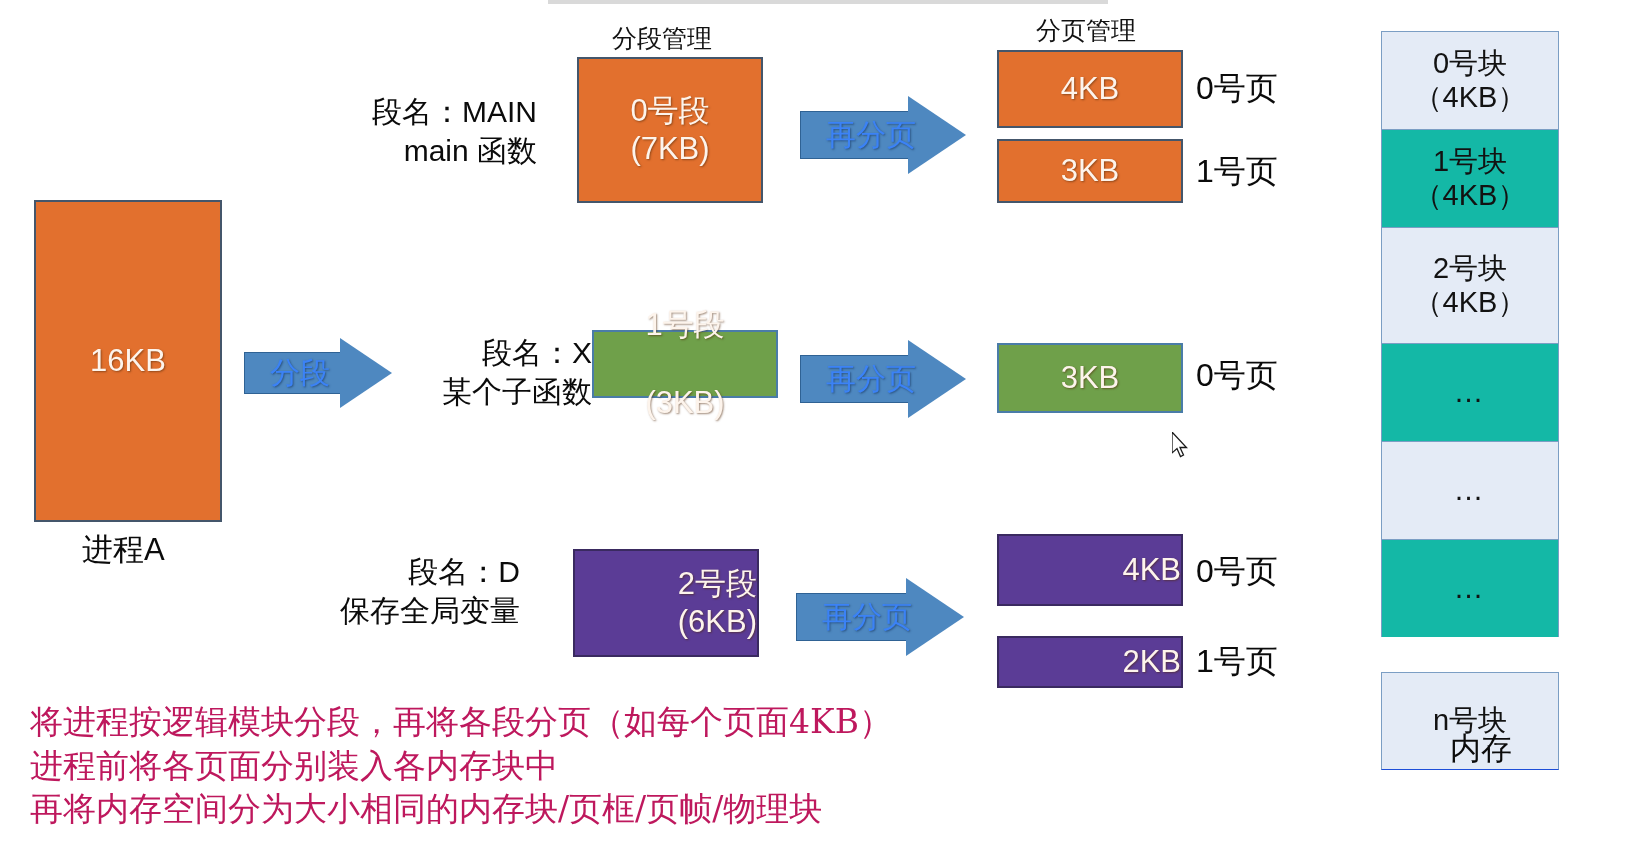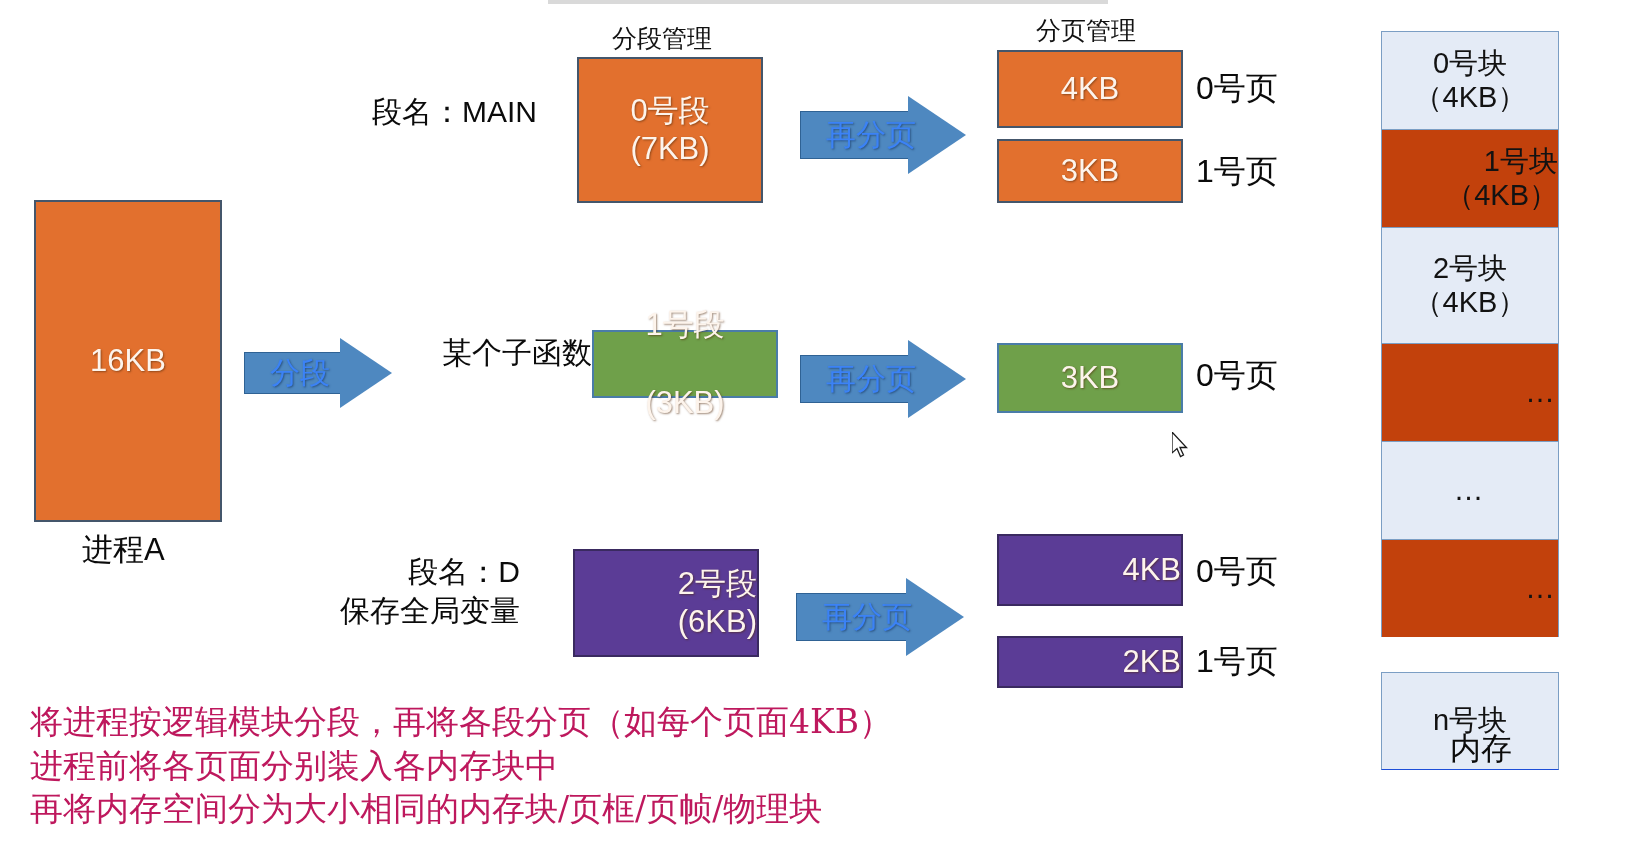--- a/index.html
+++ b/index.html
@@ -109,21 +109,21 @@
     flex-direction: column;
     align-items: center;
     justify-content: center;
     color: #121212;
     font-size: 29px;
     line-height: 1.15;
     white-space: nowrap;
   }
   .mem-cell:last-child { border-bottom: 1px solid #1d4ed8; margin-top: 35px; }
   .mem-cell.lite { background: #E4EBF6; }
-  .mem-cell.dark { background: #c2410c; align-items: flex-end; }
+  .mem-cell.dark { background: #14b8a6; }
   .mem-cell .dots { font-size: 30px; letter-spacing: 3px; }
 
   
   #bottom-note {
     position: absolute;
     left: 30px;
     top: 700px;
     font-family: "DejaVu Serif", "Liberation Serif", serif;
     font-size: 33px;
     line-height: 1.32;
@@ -164,20 +164,21 @@
   <div class="label caption" style="left:82px; top:530px;">进程A</div>
 
   <div class="arrow" style="left:244px; top:338px; width:148px; height:70px;">
     <div class="shaft" style="width:100px; height:42px;"></div>
     <div class="head" style="left:96px; border-width:35px 0 35px 52px;"></div>
     <span class="atext">分段</span>
   </div>
 
   <div class="label seg-name" style="left:372px; top:92px; text-align:left;">
     <div>段名：MAIN</div>
+    <div style="text-align:right;">main 函数</div>
   </div>
 
   <div class="block orange" style="left:577px; top:57px; width:186px; height:146px;">
     <span class="num">0号段</span>
     <span class="size">(7KB)</span>
   </div>
 
   <div class="arrow" style="left:800px; top:96px; width:166px; height:78px;">
     <div class="shaft" style="width:112px; height:48px;"></div>
     <div class="head" style="left:108px; border-width:39px 0 39px 58px;"></div>
@@ -188,20 +189,21 @@
     <span class="onlysize">4KB</span>
   </div>
   <div class="label page-label" style="left:1196px; top:68px;">0号页</div>
 
   <div class="block orange" style="left:997px; top:139px; width:186px; height:64px;">
     <span class="onlysize">3KB</span>
   </div>
   <div class="label page-label" style="left:1196px; top:151px;">1号页</div>
 
   <div class="label seg-name" style="left:442px; top:333px; text-align:left;">
+    <div style="text-align:right;">段名：X</div>
     <div>某个子函数</div>
   </div>
 
   <div class="block green" style="left:592px; top:330px; width:186px; height:68px;gap:40px;">
     <span class="num">1号段</span>
     <span class="size">(3KB)</span>
   </div>
 
   <div class="arrow" style="left:800px; top:340px; width:166px; height:78px;">
     <div class="shaft" style="width:112px; height:48px;"></div>

